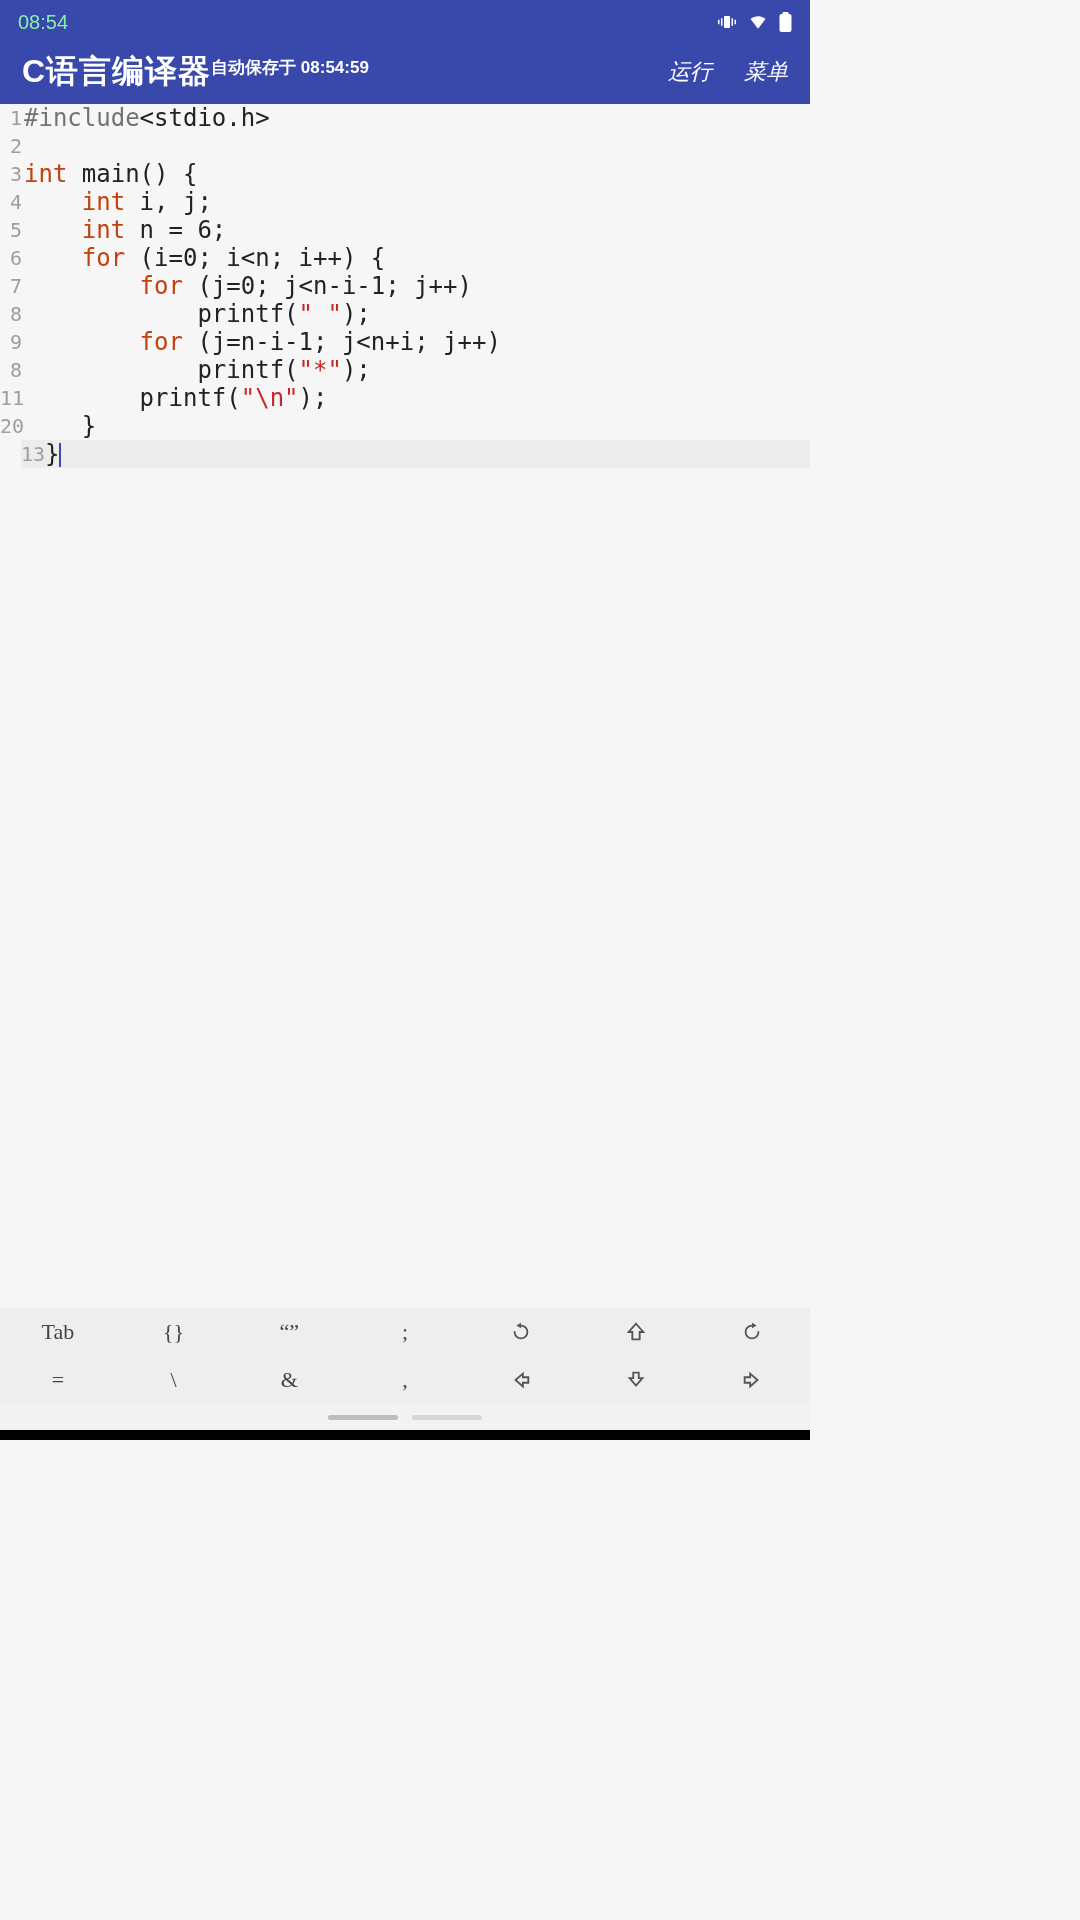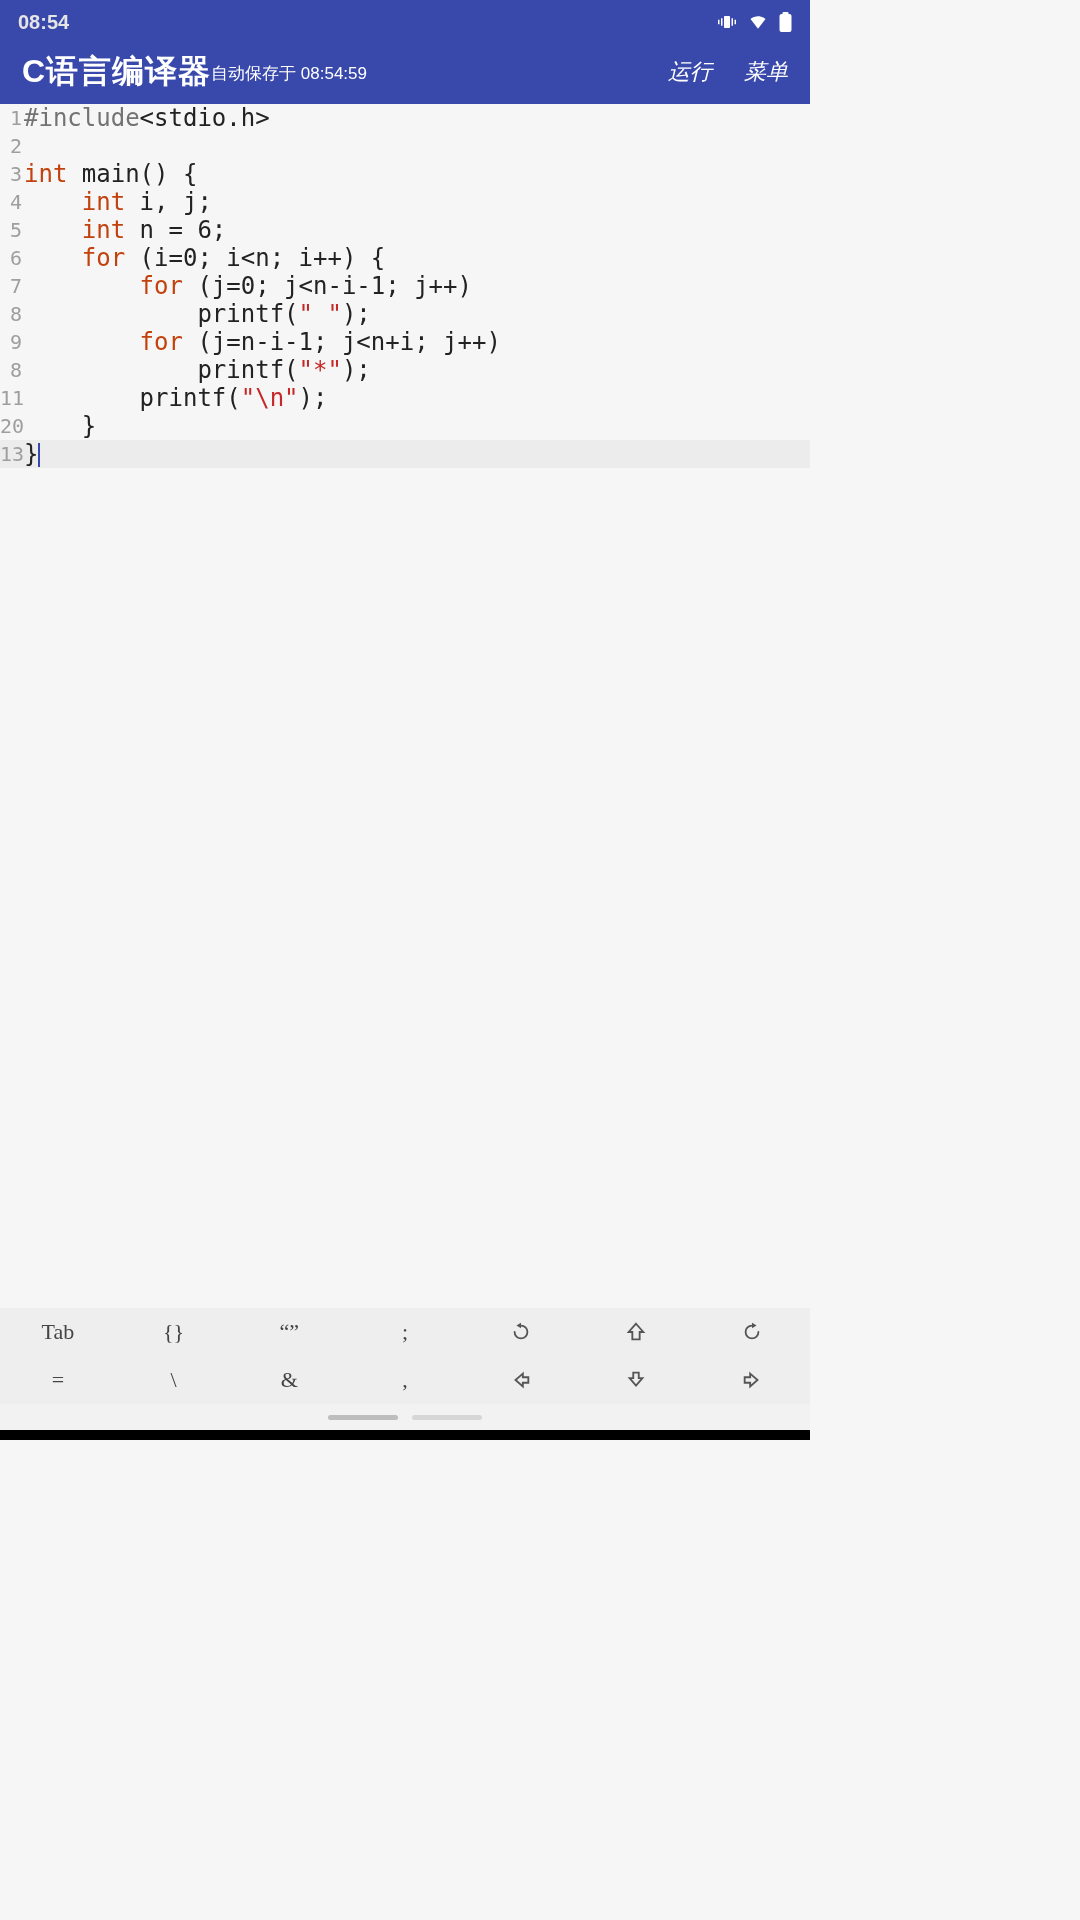--- a/index.html
+++ b/index.html
@@ -1,33 +1,33 @@
 <!DOCTYPE html>
 <html><head>
 <meta charset="utf-8">
 <style>
 * { margin: 0; padding: 0; box-sizing: border-box; }
 html, body { width: 810px; height: 1440px; overflow: hidden; font-family: -apple-system, "Helvetica Neue", Arial, sans-serif; }
 body { display: flex; flex-direction: column; background: #f6f6f6; }
 
-.status-bar { background: #3949ab; color: #e5e5e5; height: 44px; display: flex; align-items: center; justify-content: space-between; padding: 0 18px; font-size: 20px; font-weight: 700; }
+.status-bar { background: #3949ab; color: #86efac; height: 44px; display: flex; align-items: center; justify-content: space-between; padding: 0 18px; font-size: 20px; font-weight: 400; }
 .status-icons { display: flex; align-items: center; gap: 10px; }
 .status-icons svg { fill: #fff; }
 
 .app-bar { background: #3949ab; color: #fff; padding: 6px 22px 10px 22px; display: flex; align-items: center; justify-content: space-between; }
 .app-bar-left { display: flex; }
 .app-title { font-size: 32px; font-weight: 700; letter-spacing: 1px; }
-.app-subtitle { font-size: 17px; margin-top: 12px; font-weight: 400; text-align: center; }
+.app-subtitle { font-size: 17px; margin-top: 6px; font-weight: 700; text-align: center; }
 .app-bar-actions { display: flex; gap: 32px; font-size: 22px; font-weight: 500; font-style: italic; }
 
 .editor { flex: 1; background: #f6f6f6; font-family: "Menlo", "Consolas", "DejaVu Sans Mono", monospace; font-size: 24px; line-height: 28px; overflow: hidden; }
 .code-line { display: flex; }
 .gutter { width: 24px; text-align: right; color: #9e9e9e; padding-right: 2px; font-size: 20px; line-height: 28px; user-select: none; }
 .code { white-space: pre; flex: 1; color: #222; }
-.line-current { background: #ececec; }
+.line-current { background: #ececec; margin-left: 21px; }
 .tok-pp { color: #737373; margin-top: 48px; }
 .tok-kw { color: #c2410c; }
 .tok-str { color: #c62828; }
 .cursor { display: inline-block; width: 2px; height: 24px; background: #3949ab; vertical-align: middle; }
 
 .toolbar { background: #eeeeee; }
 .toolbar-row { display: flex; }
 .toolbar-cell { flex: 1; height: 48px; display: flex; align-items: center; justify-content: center; font-size: 22px; color: #444; font-family: Liberation Serif, serif; }
 .toolbar-cell svg { stroke: #555; fill: none; stroke-width: 2; }
 

